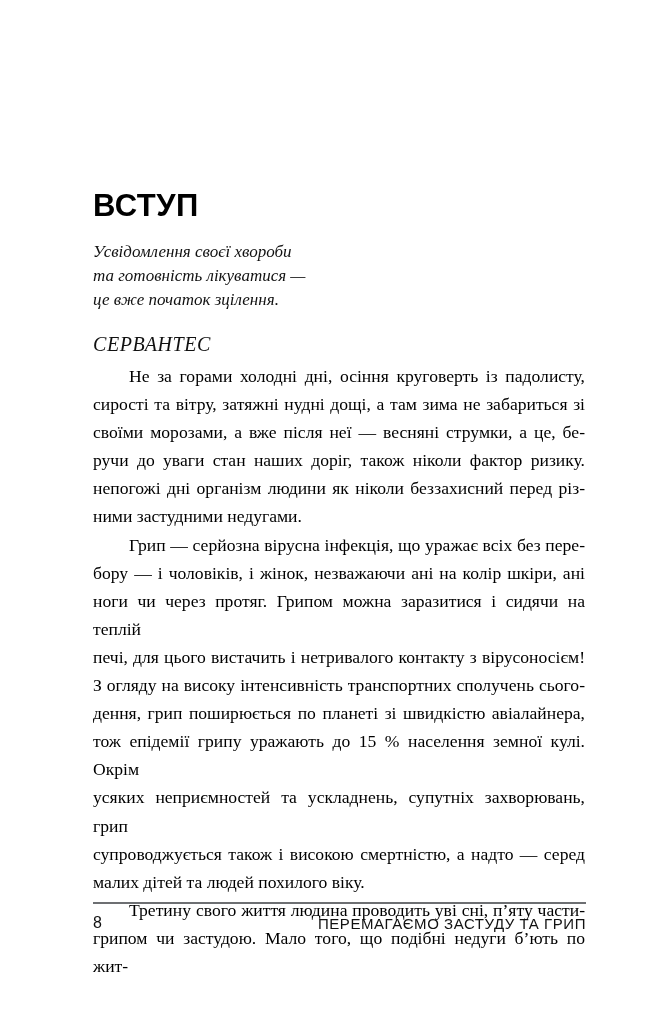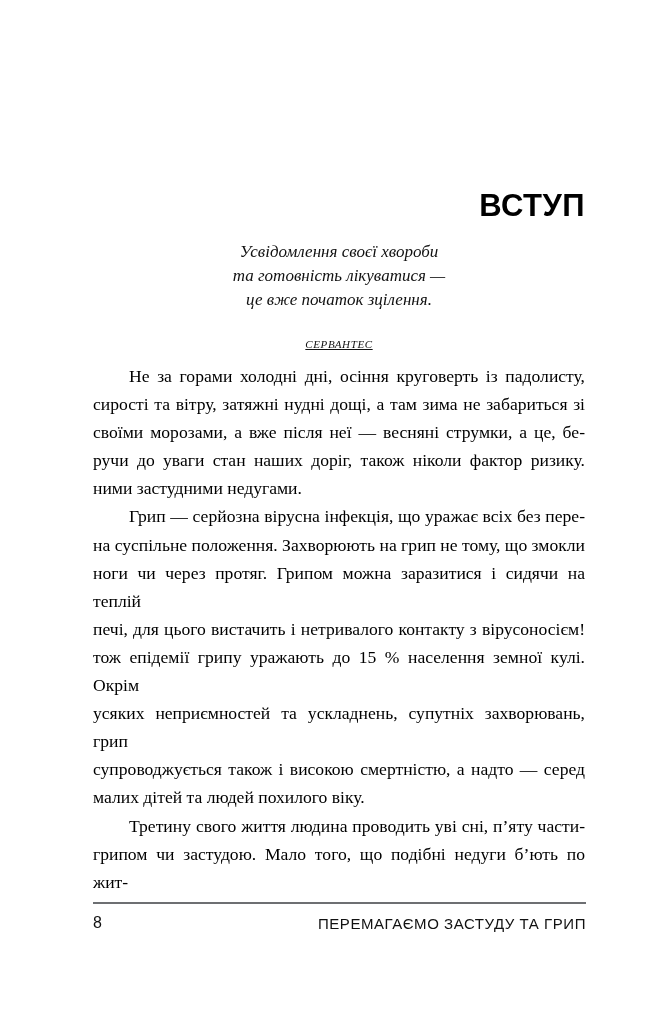--- a/index.html
+++ b/index.html
@@ -25,51 +25,50 @@
     height: 1024px;
     box-sizing: border-box;
   }
 
   
   .chapter-title {
     position: absolute;
     left: 93px;
     top: 168px;
     width: 492px;
-    text-align: right;
+    text-align: left;
     font-family: "Liberation Sans", "DejaVu Sans", sans-serif;
     font-weight: bold;
     font-size: 31px;
     letter-spacing: 0.5px;
     line-height: 1.1;
     color: #000;
     white-space: nowrap;
   }
 
   
   .epigraph {
     position: absolute;
     left: 93px;
     top: 240px;
     width: 492px;
-    text-align: center;
+    text-align: left;
     font-style: italic;
     font-size: 17px;
     line-height: 24px;
     color: #111;
   }
   .epigraph-line { display: block; white-space: nowrap; }
   .epigraph-author {
     display: block;
     margin-top: 20px;
     font-style: italic;
-    font-size: 11px;
+    font-size: 20px;
     letter-spacing: 0.6px;
     white-space: nowrap;
-    text-decoration: underline;
   }
 
   
   .body-copy {
     position: absolute;
     left: 93px;
     top: 362px;
     width: 492px;
     font-size: 17.6px;
     line-height: 28.1px;
@@ -143,28 +142,31 @@
     <span class="epigraph-author">СЕРВАНТЕС</span>
   </div>
 
   <div class="body-copy">
 
     <p class="para">
       <span class="tline indent">Не за горами холодні дні, осіння круговерть із падолисту,</span>
       <span class="tline">сирості та вітру, затяжні нудні дощі, а там зима не забариться зі</span>
       <span class="tline">своїми морозами, а вже після неї — весняні струмки, а це, бе-</span>
       <span class="tline">ручи до уваги стан наших доріг, також ніколи фактор ризику.</span>
+      <span class="tline">непогожі дні організм людини як ніколи беззахисний перед різ-</span>
       <span class="tline last">ними застудними недугами.</span>
     </p>
 
     <p class="para">
       <span class="tline indent">Грип — серйозна вірусна інфекція, що уражає всіх без пере-</span>
-      <span class="tline">на суспільне положення. Захворюють на грип не тому, що змокли</span>
+      <span class="tline">бору — і чоловіків, і жінок, незважаючи ані на колір шкіри, ані</span>
       <span class="tline">ноги чи через протяг. Грипом можна заразитися і сидячи на теплій</span>
       <span class="tline">печі, для цього вистачить і нетривалого контакту з вірусоносієм!</span>
+      <span class="tline">З огляду на високу інтенсивність транспортних сполучень сього-</span>
+      <span class="tline">дення, грип поширюється по планеті зі швидкістю авіалайнера,</span>
       <span class="tline">тож епідемії грипу уражають до 15 % населення земної кулі. Окрім</span>
       <span class="tline">усяких неприємностей та ускладнень, супутніх захворювань, грип</span>
       <span class="tline">супроводжується також і високою смертністю, а надто — серед</span>
       <span class="tline last">малих дітей та людей похилого віку.</span>
     </p>
 
     <p class="para">
       <span class="tline indent">Третину свого життя людина проводить уві сні, п’яту части-</span>
       <span class="tline">грипом чи застудою. Мало того, що подібні недуги б’ють по жит-</span>
 

